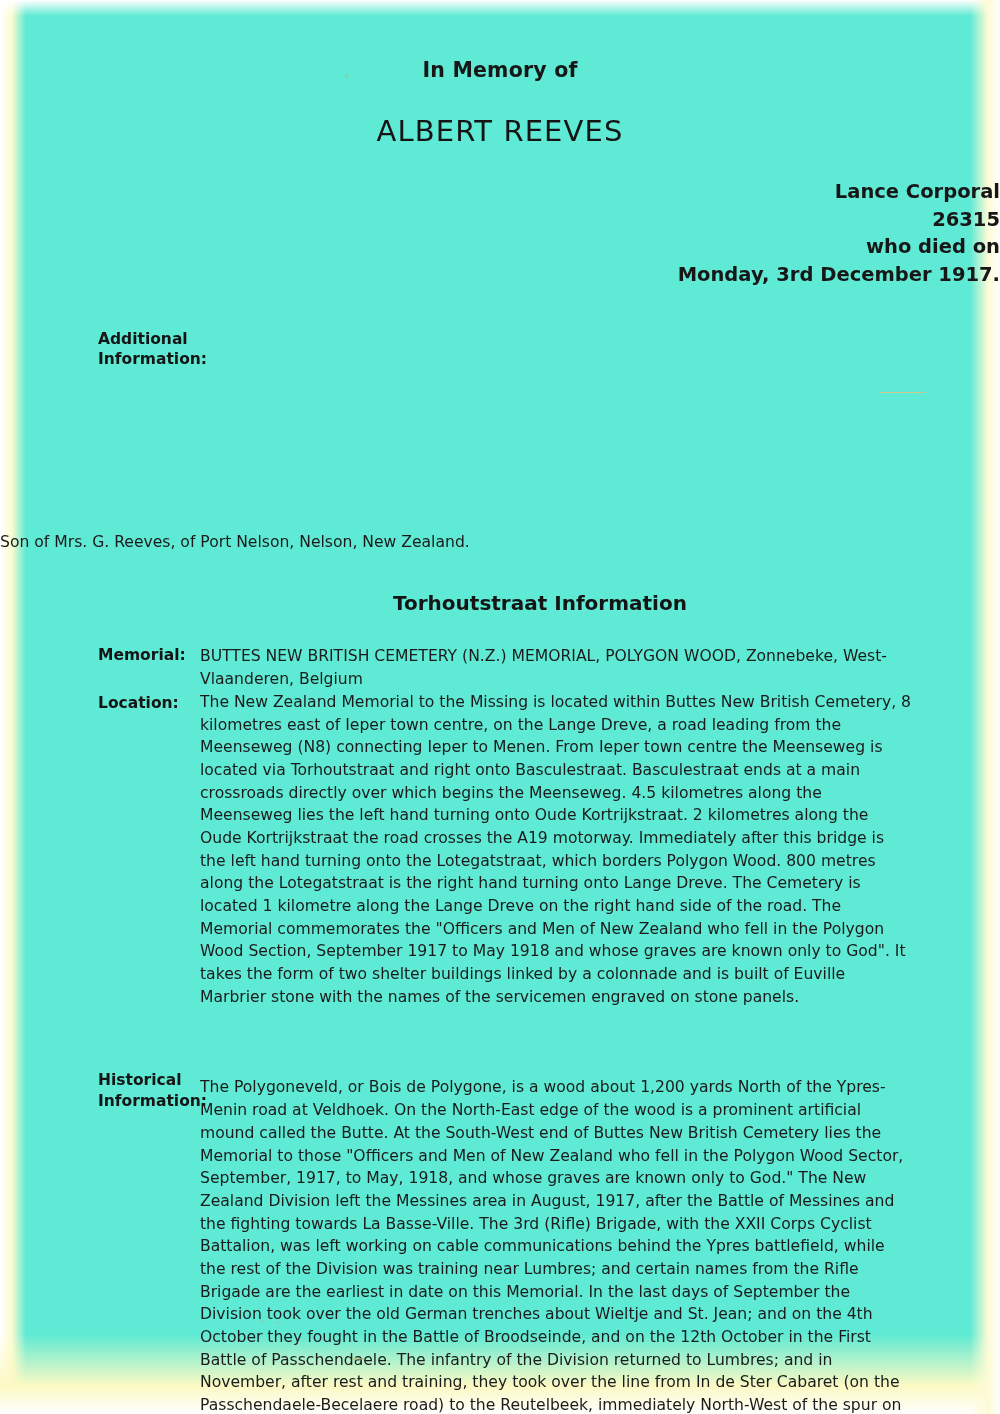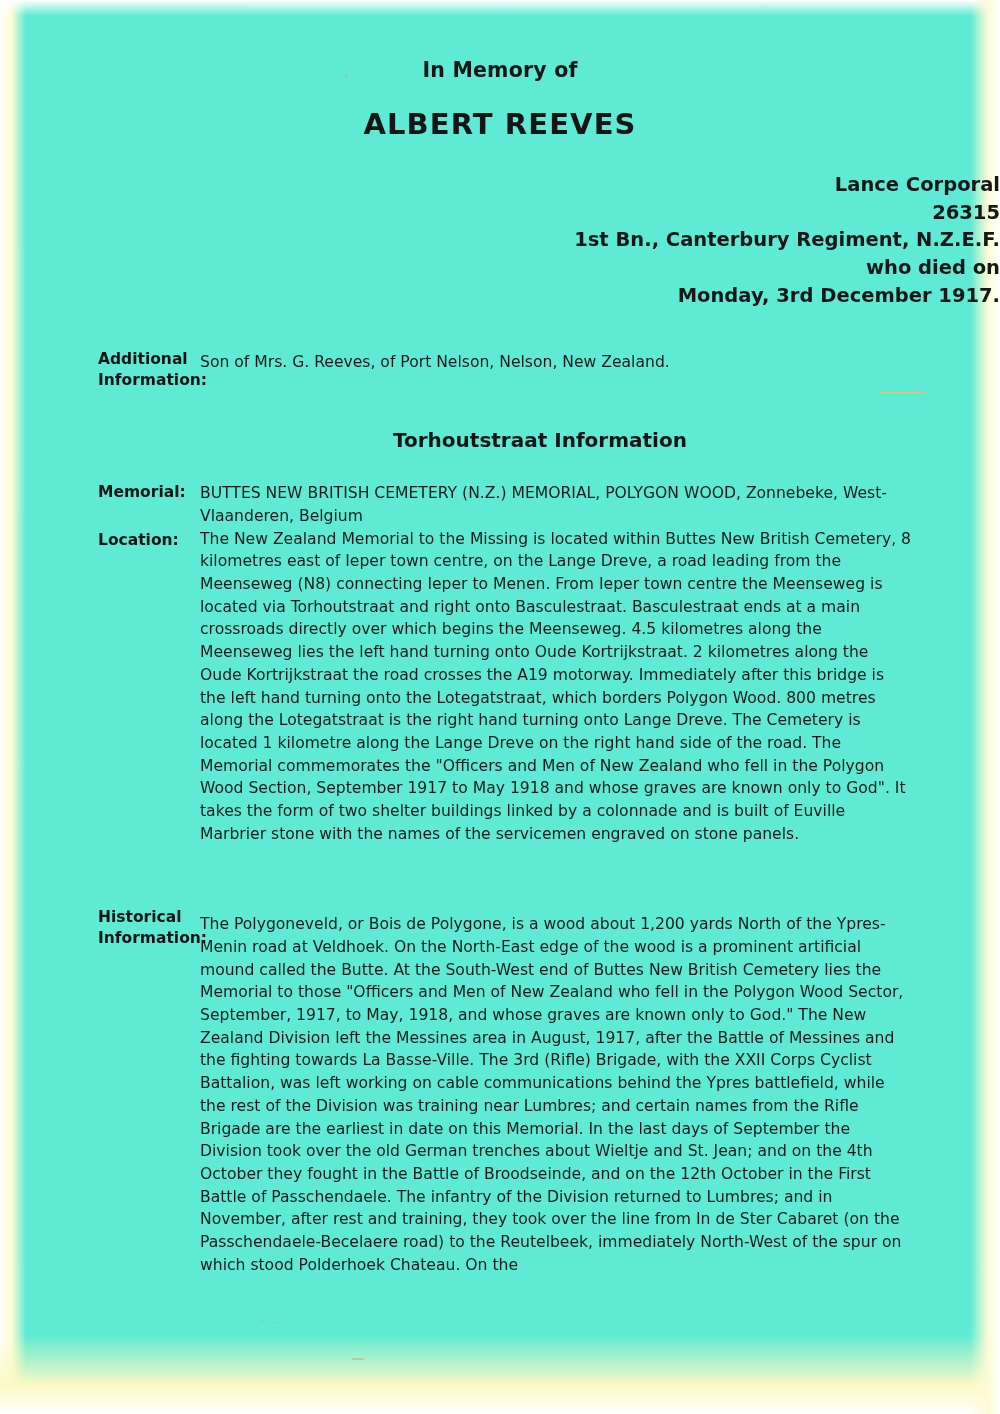--- a/index.html
+++ b/index.html
@@ -61,23 +61,23 @@
     padding-top: 58px;
   }
   .in-memory-of {
     font-size: 20.5px;
     font-weight: bold;
     letter-spacing: 0.2px;
     color: #171717;
   }
   .name {
     font-size: 29px;
-    font-weight: bold;
+    font-weight: normal;
     letter-spacing: 1.1px;
-    margin-top: 25px;
+    margin-top: 32px;
     color: #151515;
   }
   .rank-block {
     margin-top: 30px;
     font-size: 19.5px;
     font-weight: bold;
     line-height: 1.42;
     color: #171717;
     text-align: right;
   }
@@ -99,20 +99,21 @@
   }
   .body-col {
     flex: 1;
     padding-right: 86px;
     font-size: 15.6px;
     line-height: 1.455;
     color: #1b1b1b;
   }
   .row-additional {
     margin-top: 40px;
+    flex-direction: column;
   }
   .row-additional .body-col {
     padding-top: 2px;
   }
 
   .commemorative {
     text-align: center;
     font-size: 20px;
     font-weight: bold;
     margin-top: 38px;
@@ -174,21 +175,20 @@
   <div class="mark-right"></div>
 
   <div class="content">
 
     <div class="header-block">
       <div class="in-memory-of">In Memory of</div>
       <div class="name">ALBERT REEVES</div>
       <div class="rank-block">
         <div>Lance Corporal</div>
         <div>26315</div>
-        <div>1st Bn., Canterbury Regiment, N.Z.E.F.</div>
         <div>who died on</div>
         <div>Monday, 3rd December 1917.</div>
       </div>
     </div>
 
     <div class="row row-additional">
       <div class="label-col">
         <div>Additional</div>
         <div>Information:</div>
       </div>

